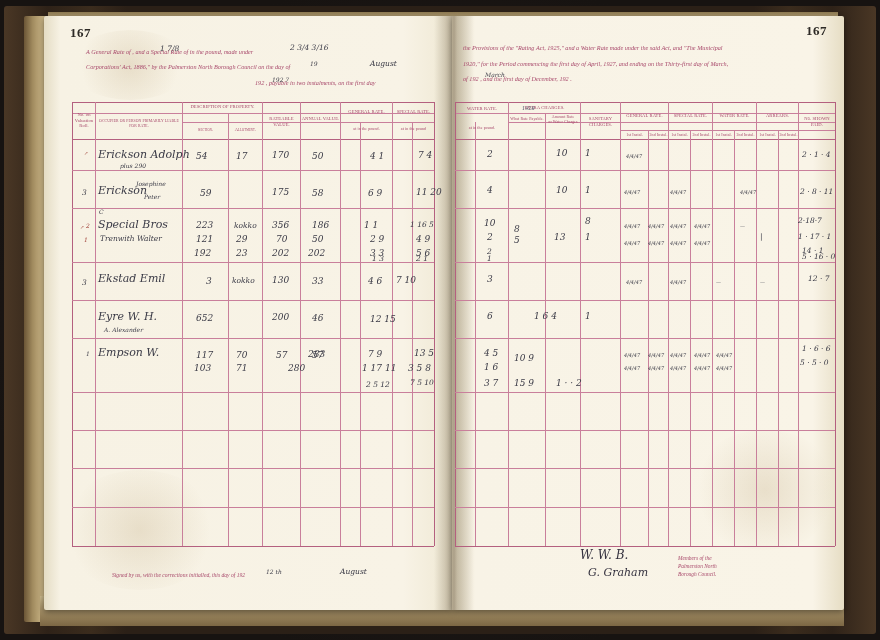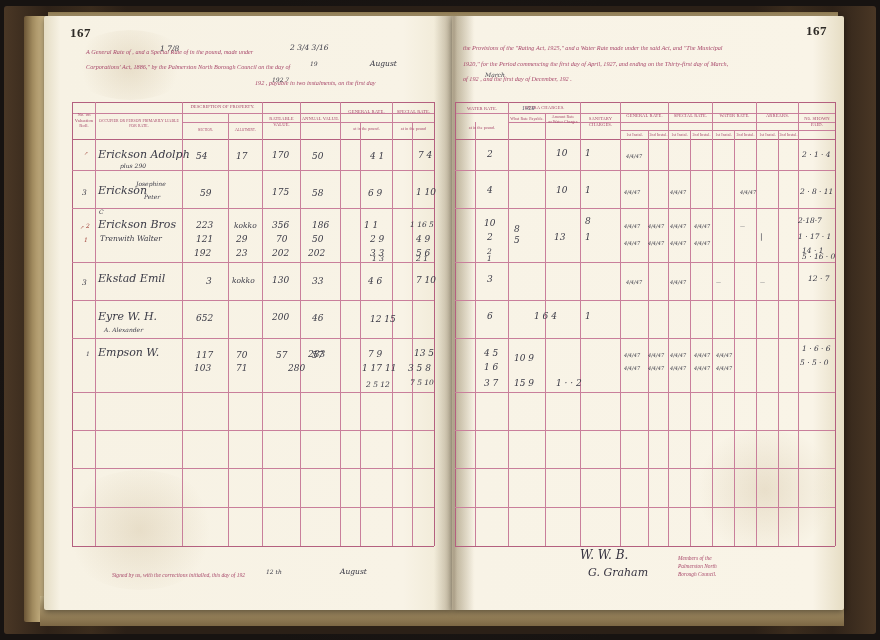--- a/index.html
+++ b/index.html
@@ -249,32 +249,32 @@
   <div class="hw sm" style="left:802px;top:150px;">2 · 1 · 4</div>
 
   <div class="hw sm" style="left:82px;top:188px;">3</div>
   <div class="hw lg" style="left:98px;top:184px;">Erickson</div>
   <div class="hw xs" style="left:136px;top:180px;">Josephine</div>
   <div class="hw xs" style="left:144px;top:193px;">Peter</div>
   <div class="hw md" style="left:200px;top:188px;">59</div>
   <div class="hw md" style="left:272px;top:187px;">175</div>
   <div class="hw md" style="left:312px;top:188px;">58</div>
   <div class="hw md" style="left:368px;top:188px;">6 9</div>
-  <div class="hw md" style="left:416px;top:187px;">1 10</div>
+  <div class="hw md" style="left:416px;top:187px;">11 20</div>
   <div class="hw md" style="left:487px;top:185px;">4</div>
   <div class="hw md" style="left:556px;top:185px;">10</div>
   <div class="hw md" style="left:585px;top:185px;">1</div>
   <div class="hw tiny" style="left:624px;top:189px;">4/4/47</div>
   <div class="hw tiny" style="left:670px;top:189px;">4/4/47</div>
   <div class="hw tiny" style="left:740px;top:189px;">4/4/47</div>
   <div class="hw sm" style="left:800px;top:187px;">2 · 8 · 11</div>
 
   <div class="hw tiny red" style="left:80px;top:224px;">↗</div>
   <div class="hw xs red" style="left:86px;top:222px;">2</div>
-  <div class="hw lg" style="left:98px;top:218px;">Erickson Bros</div>
+  <div class="hw lg" style="left:98px;top:218px;">Special Bros</div>
   <div class="hw xs" style="left:99px;top:208px;">C</div>
   <div class="hw md" style="left:196px;top:220px;">223</div>
   <div class="hw sm" style="left:234px;top:221px;">kokko</div>
   <div class="hw md" style="left:272px;top:220px;">356</div>
   <div class="hw md" style="left:312px;top:220px;">186</div>
   <div class="hw md" style="left:364px;top:220px;">1 1</div>
   <div class="hw sm" style="left:410px;top:220px;">1 16 5</div>
   <div class="hw md" style="left:484px;top:218px;">10</div>
   <div class="hw md" style="left:514px;top:224px;">8</div>
   <div class="hw md" style="left:585px;top:216px;">8</div>
@@ -318,21 +318,21 @@
   <div class="hw sm" style="left:487px;top:254px;">1</div>
   <div class="hw sm" style="left:802px;top:252px;">5 · 16 · 0</div>
 
   <div class="hw sm" style="left:82px;top:278px;">3</div>
   <div class="hw lg" style="left:98px;top:272px;">Ekstad Emil</div>
   <div class="hw md" style="left:206px;top:276px;">3</div>
   <div class="hw sm" style="left:232px;top:276px;">kokko</div>
   <div class="hw md" style="left:272px;top:275px;">130</div>
   <div class="hw md" style="left:312px;top:276px;">33</div>
   <div class="hw md" style="left:368px;top:276px;">4 6</div>
-  <div class="hw md" style="left:416px;top:275px;font-style:italic;">7 10</div>
+  <div class="hw md" style="left:396px;top:275px;font-style:italic;">7 10</div>
   <div class="hw md" style="left:487px;top:274px;">3</div>
   <div class="hw tiny" style="left:626px;top:279px;">4/4/47</div>
   <div class="hw tiny" style="left:670px;top:279px;">4/4/47</div>
   <div class="hw tiny" style="left:716px;top:279px;">—</div>
   <div class="hw tiny" style="left:760px;top:279px;">—</div>
   <div class="hw sm" style="left:808px;top:274px;">12 · 7</div>
 
   <div class="hw lg" style="left:98px;top:310px;">Eyre W. H.</div>
   <div class="hw xs" style="left:104px;top:326px;">A. Alexander</div>
   <div class="hw md" style="left:196px;top:313px;">652</div>

